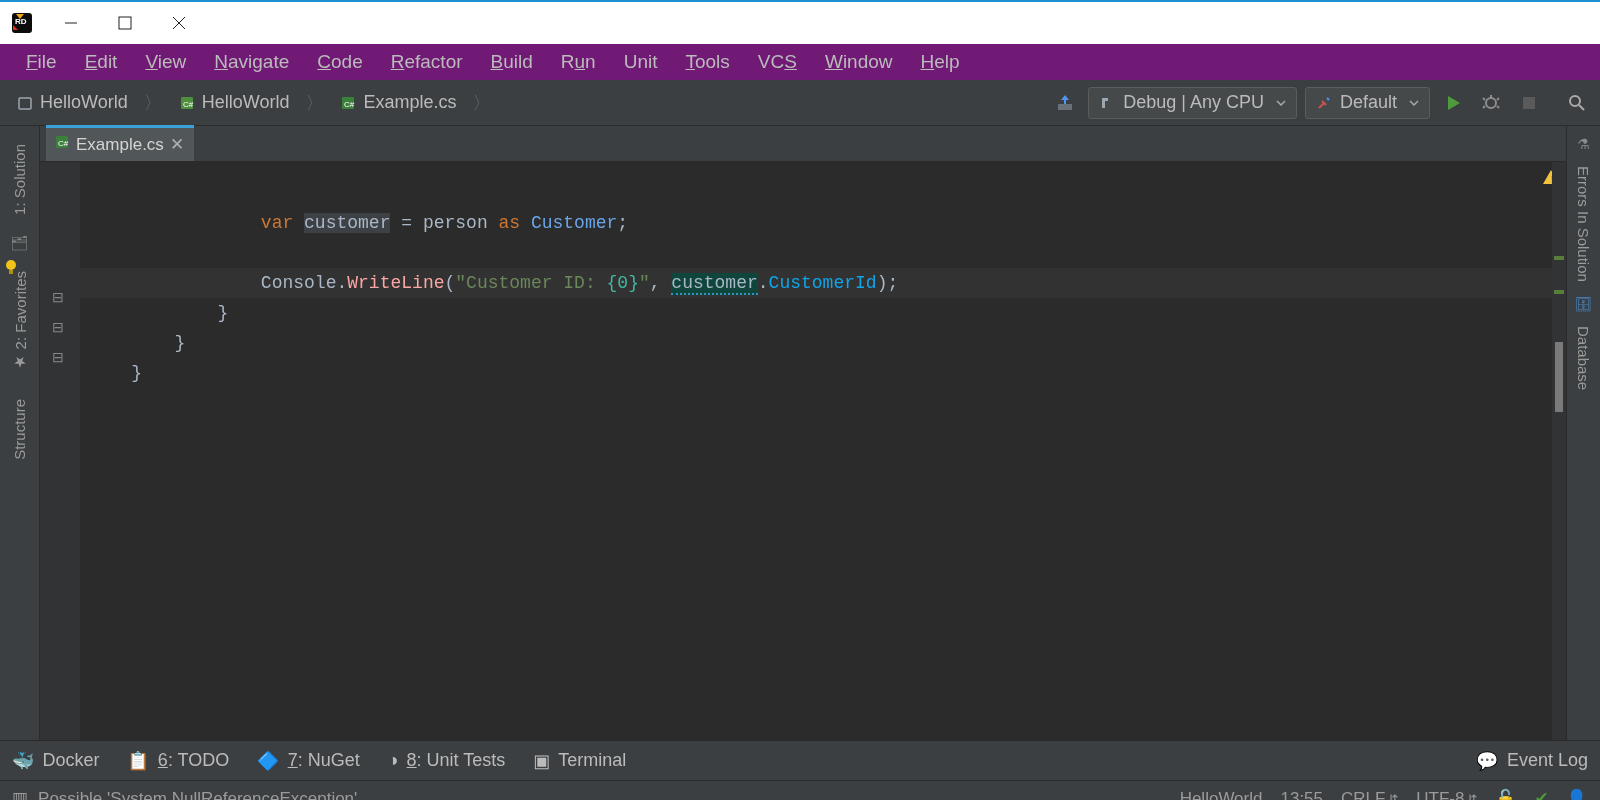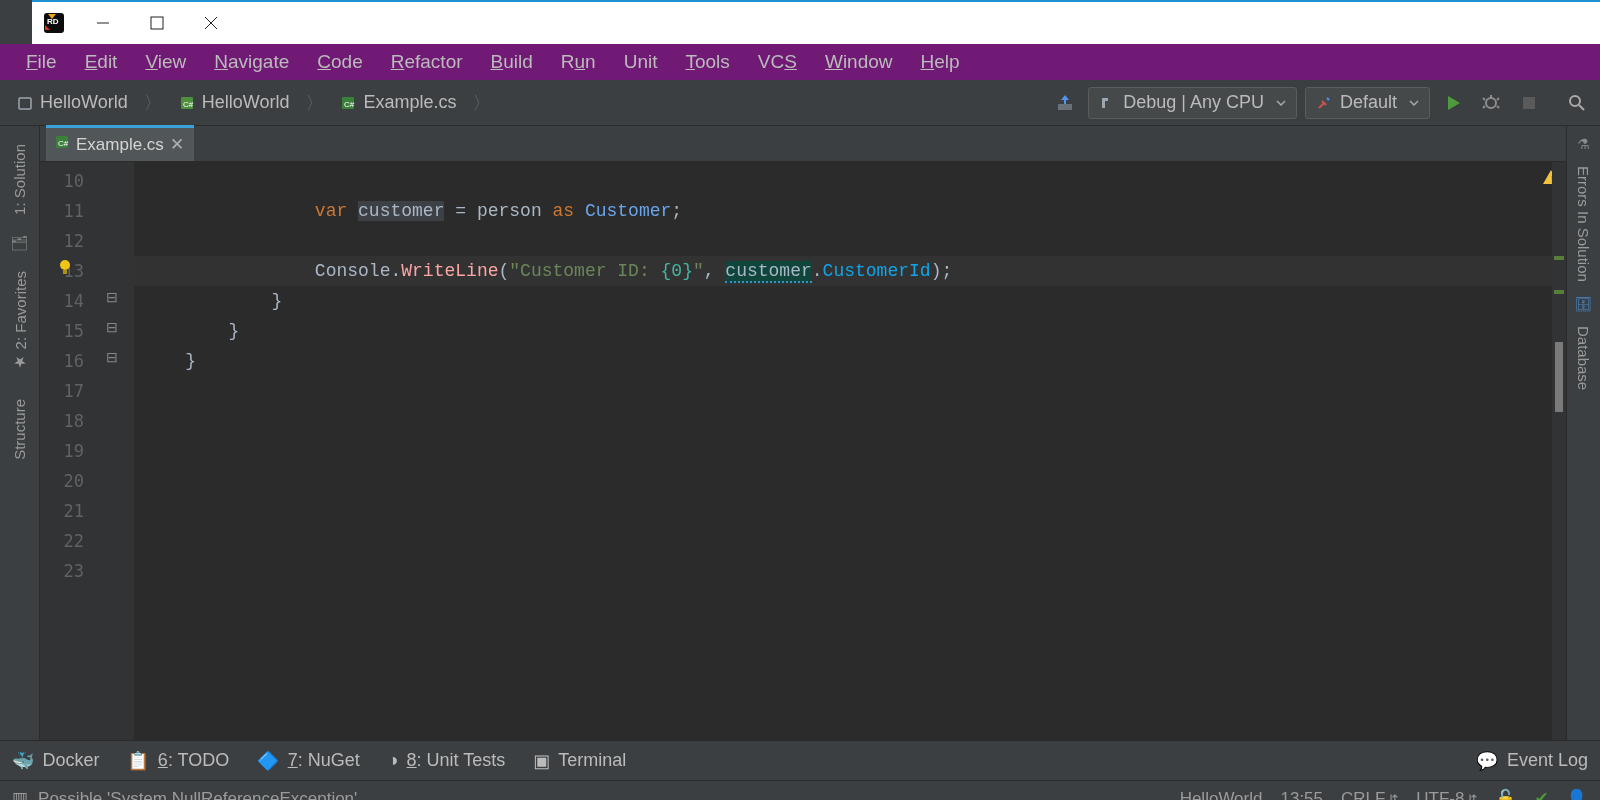--- a/index.html
+++ b/index.html
@@ -1,19 +1,19 @@
 <!DOCTYPE html>
 <html><head>
 <meta charset="utf-8">
 <style>
   * { margin: 0; padding: 0; box-sizing: border-box; }
   body { font-family: "Segoe UI", Arial, sans-serif; background: #3c3f41; color: #bbbbbb; width: 1600px; height: 800px; overflow: hidden; font-size: 14px; }
   
   
-  .title-bar { background: #ffffff; height: 44px; display: flex; align-items: center; padding: 0 8px; border-top: 2px solid #1e90d0; margin-left: 32px; }
+  .title-bar { background: #ffffff; height: 44px; display: flex; align-items: center; padding: 0 8px; border-top: 2px solid #1e90d0; }
   .title-bar .icon-box { width: 28px; height: 28px; margin-right: 8px; display:flex; align-items:center; justify-content:center;}
   .title-text { color: #000000; font-size: 19px; flex: 1; white-space: nowrap; overflow: hidden; text-overflow: ellipsis; }
   .win-controls { display: flex; gap: 0; }
   .win-btn { width: 54px; height: 40px; display: flex; align-items: center; justify-content: center; cursor: pointer; }
   .win-btn svg { stroke: #222; stroke-width: 1; fill: none; }
   
   
   .menu-bar { background: #701a75; height: 36px; display: flex; align-items: center; padding: 0 12px; gap: 0; font-size: 19px; }
   .menu-item { padding: 4px 14px; color: #bbbbbb; cursor: pointer; }
   .mnemonic { text-decoration: underline; }
@@ -38,21 +38,21 @@
   
   .editor-wrap { flex:1; display:flex; flex-direction:column; background:#313335;}
   .tab-bar { height: 36px; display:flex; align-items:flex-end; background:#3c3f41; padding-left: 6px; border-bottom:1px solid #2b2b2b;}
   .tab { background:#515658; padding:6px 10px 6px 8px; display:flex; align-items:center; gap:6px; font-size:17px; color:#d4d4d4; border-top:3px solid #39a2d8; cursor:pointer;}
   .tab .close { cursor:pointer; opacity:0.7;}
   
   .editor { flex:1; display:flex; background:#2b2b2b; position:relative;}
   .gutter { width: 54px; background:#313335; color:#606366; font-family: "Consolas", monospace; font-size:17px; text-align:right; padding:4px 10px 0 0; line-height:30px;}
   .fold-gutter { width:40px; background:#313335; position:relative;}
   .fold-mark { position:absolute; left:12px; font-size:14px; color:#888;}
-  .code { flex:1; font-family:"Consolas","Courier New",monospace; font-size:18px; padding-top:4px; line-height:30px; position:relative; color:#a9b7c6;}
+  .code { flex:1; font-family:"Consolas","Courier New",monospace; font-size:18px; padding-top:16px; line-height:30px; position:relative; color:#a9b7c6;}
   .codeline { height:30px; padding-left:8px; white-space:pre;}
   .codeline.hl { background:#323232;}
   .kw { color:#cc7832;}
   .var-hl { background:#3d4145; color:#a9b7c6;}
   .ident { color:#a9b7c6;}
   .type { color:#6aa5ea;}
   .method { color:#fca5a5;}
   .str { color:#6A8759;}
   .fmt { color:#42b6a3;}
   .warn-u { border-bottom: 2px dotted #3592c4; background:#10453b;}
@@ -226,36 +226,20 @@
       <div class="tab">
         <span><svg width="16" height="16">
               <rect x="2" y="2" width="12" height="12" rx="1" fill="#3a7f3a"></rect>
               <text x="4" y="12" font-size="8" fill="#fff">C#</text>
             </svg></span>
         <span>Example.cs</span>
         <span class="close">✕</span>
       </div>
     </div>
     <div class="editor">
-      <div class="gutter" id="gutter">
-          <div style="height: 30px;">10</div>
-          <div style="height: 30px;">11</div>
-          <div style="height: 30px;">12</div>
-          <div style="height: 30px;">13</div>
-          <div style="height: 30px;">14</div>
-          <div style="height: 30px;">15</div>
-          <div style="height: 30px;">16</div>
-          <div style="height: 30px;">17</div>
-          <div style="height: 30px;">18</div>
-          <div style="height: 30px;">19</div>
-          <div style="height: 30px;">20</div>
-          <div style="height: 30px;">21</div>
-          <div style="height: 30px;">22</div>
-          <div style="height: 30px;">23</div>
-        </div>
       <div class="fold-gutter">
         <span class="fold-mark" style="top:127px">⊟</span>
         <span class="fold-mark" style="top:157px">⊟</span>
         <span class="fold-mark" style="top:187px">⊟</span>
       </div>
       <div class="code">
         <span class="bulb"><svg width="18" height="18">
               <circle cx="9" cy="7" r="5" fill="#f0c419"></circle>
               <rect x="7" y="12" width="4" height="4" fill="#b09010"></rect>
             </svg></span>

